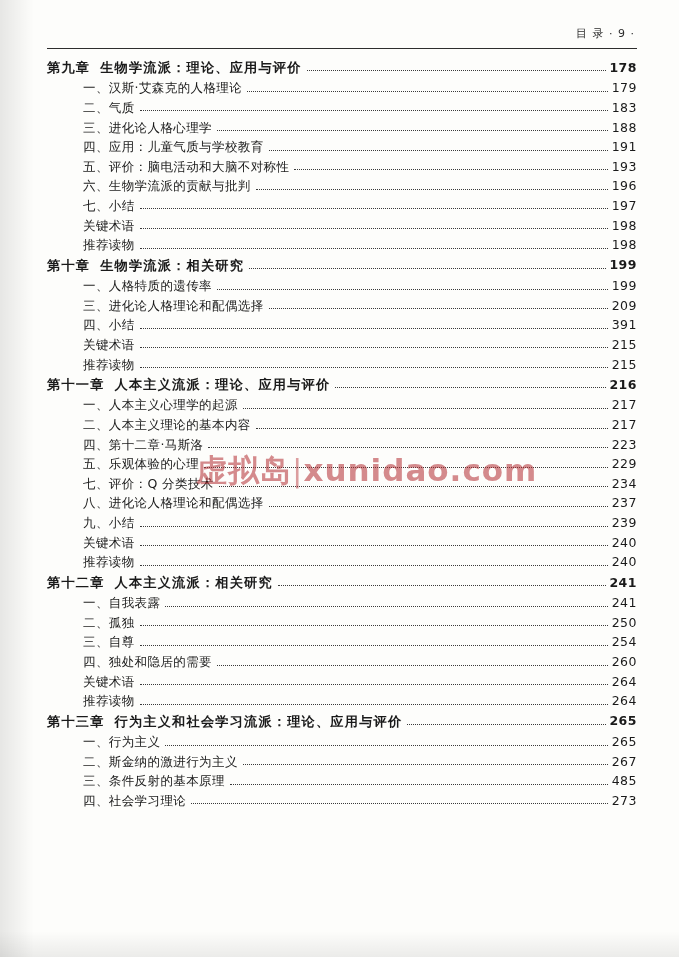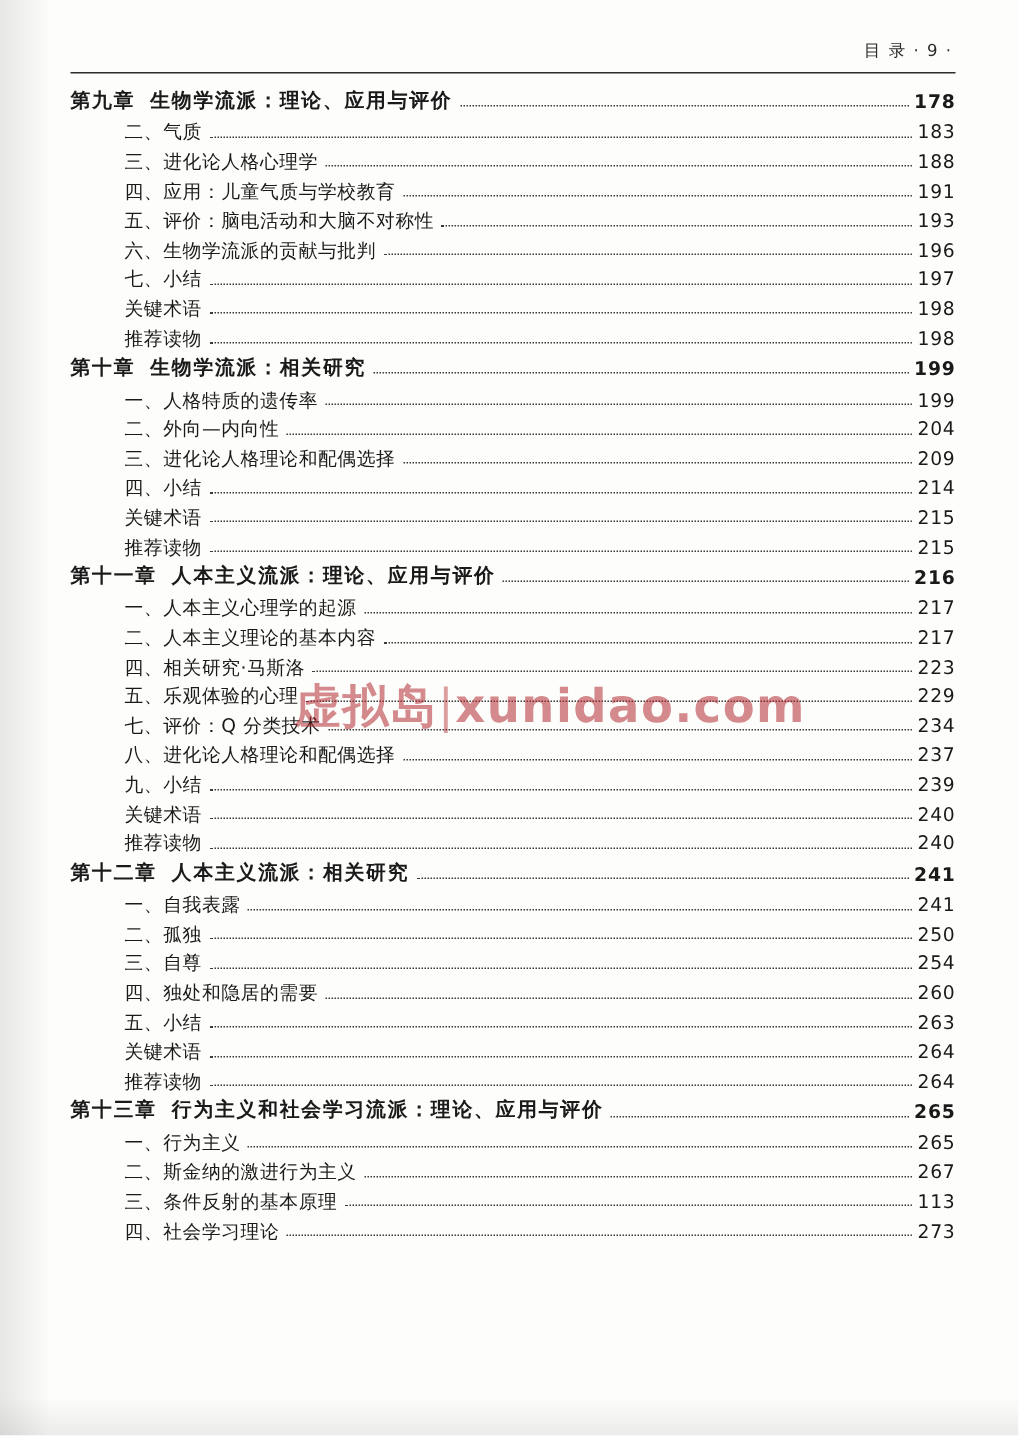--- a/index.html
+++ b/index.html
@@ -129,20 +129,25 @@
   <div class="page-header">目 录 · 9 ·</div>
   <div class="rule"></div>
 
   <div class="toc" id="toc">
       <div class="row chapter">
         <span class="label"><span class="chapnum">第九章</span><span>生物学流派：理论、应用与评价</span></span>
         <span class="dots"></span>
         <span class="page-no">178</span>
       </div>
       <div class="row sub">
+        <span class="label">一、汉斯·艾森克的人格理论</span>
+        <span class="dots"></span>
+        <span class="page-no">179</span>
+      </div>
+      <div class="row sub">
         <span class="label">二、气质</span>
         <span class="dots"></span>
         <span class="page-no">183</span>
       </div>
       <div class="row sub">
         <span class="label">三、进化论人格心理学</span>
         <span class="dots"></span>
         <span class="page-no">188</span>
       </div>
       <div class="row sub">
@@ -179,33 +184,28 @@
         <span class="label"><span class="chapnum">第十章</span><span>生物学流派：相关研究</span></span>
         <span class="dots"></span>
         <span class="page-no">199</span>
       </div>
       <div class="row sub">
         <span class="label">一、人格特质的遗传率</span>
         <span class="dots"></span>
         <span class="page-no">199</span>
       </div>
       <div class="row sub">
-        <span class="label">二、外向—内向性</span>
-        <span class="dots"></span>
-        <span class="page-no">204</span>
-      </div>
-      <div class="row sub">
         <span class="label">三、进化论人格理论和配偶选择</span>
         <span class="dots"></span>
         <span class="page-no">209</span>
       </div>
       <div class="row sub">
         <span class="label">四、小结</span>
         <span class="dots"></span>
-        <span class="page-no">214</span>
+        <span class="page-no">391</span>
       </div>
       <div class="row sub">
         <span class="label">关键术语</span>
         <span class="dots"></span>
         <span class="page-no">215</span>
       </div>
       <div class="row sub">
         <span class="label">推荐读物</span>
         <span class="dots"></span>
         <span class="page-no">215</span>
@@ -219,21 +219,21 @@
         <span class="label">一、人本主义心理学的起源</span>
         <span class="dots"></span>
         <span class="page-no">217</span>
       </div>
       <div class="row sub">
         <span class="label">二、人本主义理论的基本内容</span>
         <span class="dots"></span>
         <span class="page-no">217</span>
       </div>
       <div class="row sub">
-        <span class="label">四、相关研究·马斯洛</span>
+        <span class="label">四、第十二章·马斯洛</span>
         <span class="dots"></span>
         <span class="page-no">223</span>
       </div>
       <div class="row sub">
         <span class="label">五、乐观体验的心理</span>
         <span class="dots"></span>
         <span class="page-no">229</span>
       </div>
       <div class="row sub">
         <span class="label">七、评价：Q 分类技术</span>
@@ -279,25 +279,20 @@
         <span class="label">三、自尊</span>
         <span class="dots"></span>
         <span class="page-no">254</span>
       </div>
       <div class="row sub">
         <span class="label">四、独处和隐居的需要</span>
         <span class="dots"></span>
         <span class="page-no">260</span>
       </div>
       <div class="row sub">
-        <span class="label">五、小结</span>
-        <span class="dots"></span>
-        <span class="page-no">263</span>
-      </div>
-      <div class="row sub">
         <span class="label">关键术语</span>
         <span class="dots"></span>
         <span class="page-no">264</span>
       </div>
       <div class="row sub">
         <span class="label">推荐读物</span>
         <span class="dots"></span>
         <span class="page-no">264</span>
       </div>
       <div class="row chapter">
@@ -311,21 +306,21 @@
         <span class="page-no">265</span>
       </div>
       <div class="row sub">
         <span class="label">二、斯金纳的激进行为主义</span>
         <span class="dots"></span>
         <span class="page-no">267</span>
       </div>
       <div class="row sub">
         <span class="label">三、条件反射的基本原理</span>
         <span class="dots"></span>
-        <span class="page-no">113</span>
+        <span class="page-no">485</span>
       </div>
       <div class="row sub">
         <span class="label">四、社会学习理论</span>
         <span class="dots"></span>
         <span class="page-no">273</span>
       </div>
     </div>
 
   <div class="watermark">
     <span>虚拟岛</span><span class="sep">|</span><span>xunidao.com</span>

